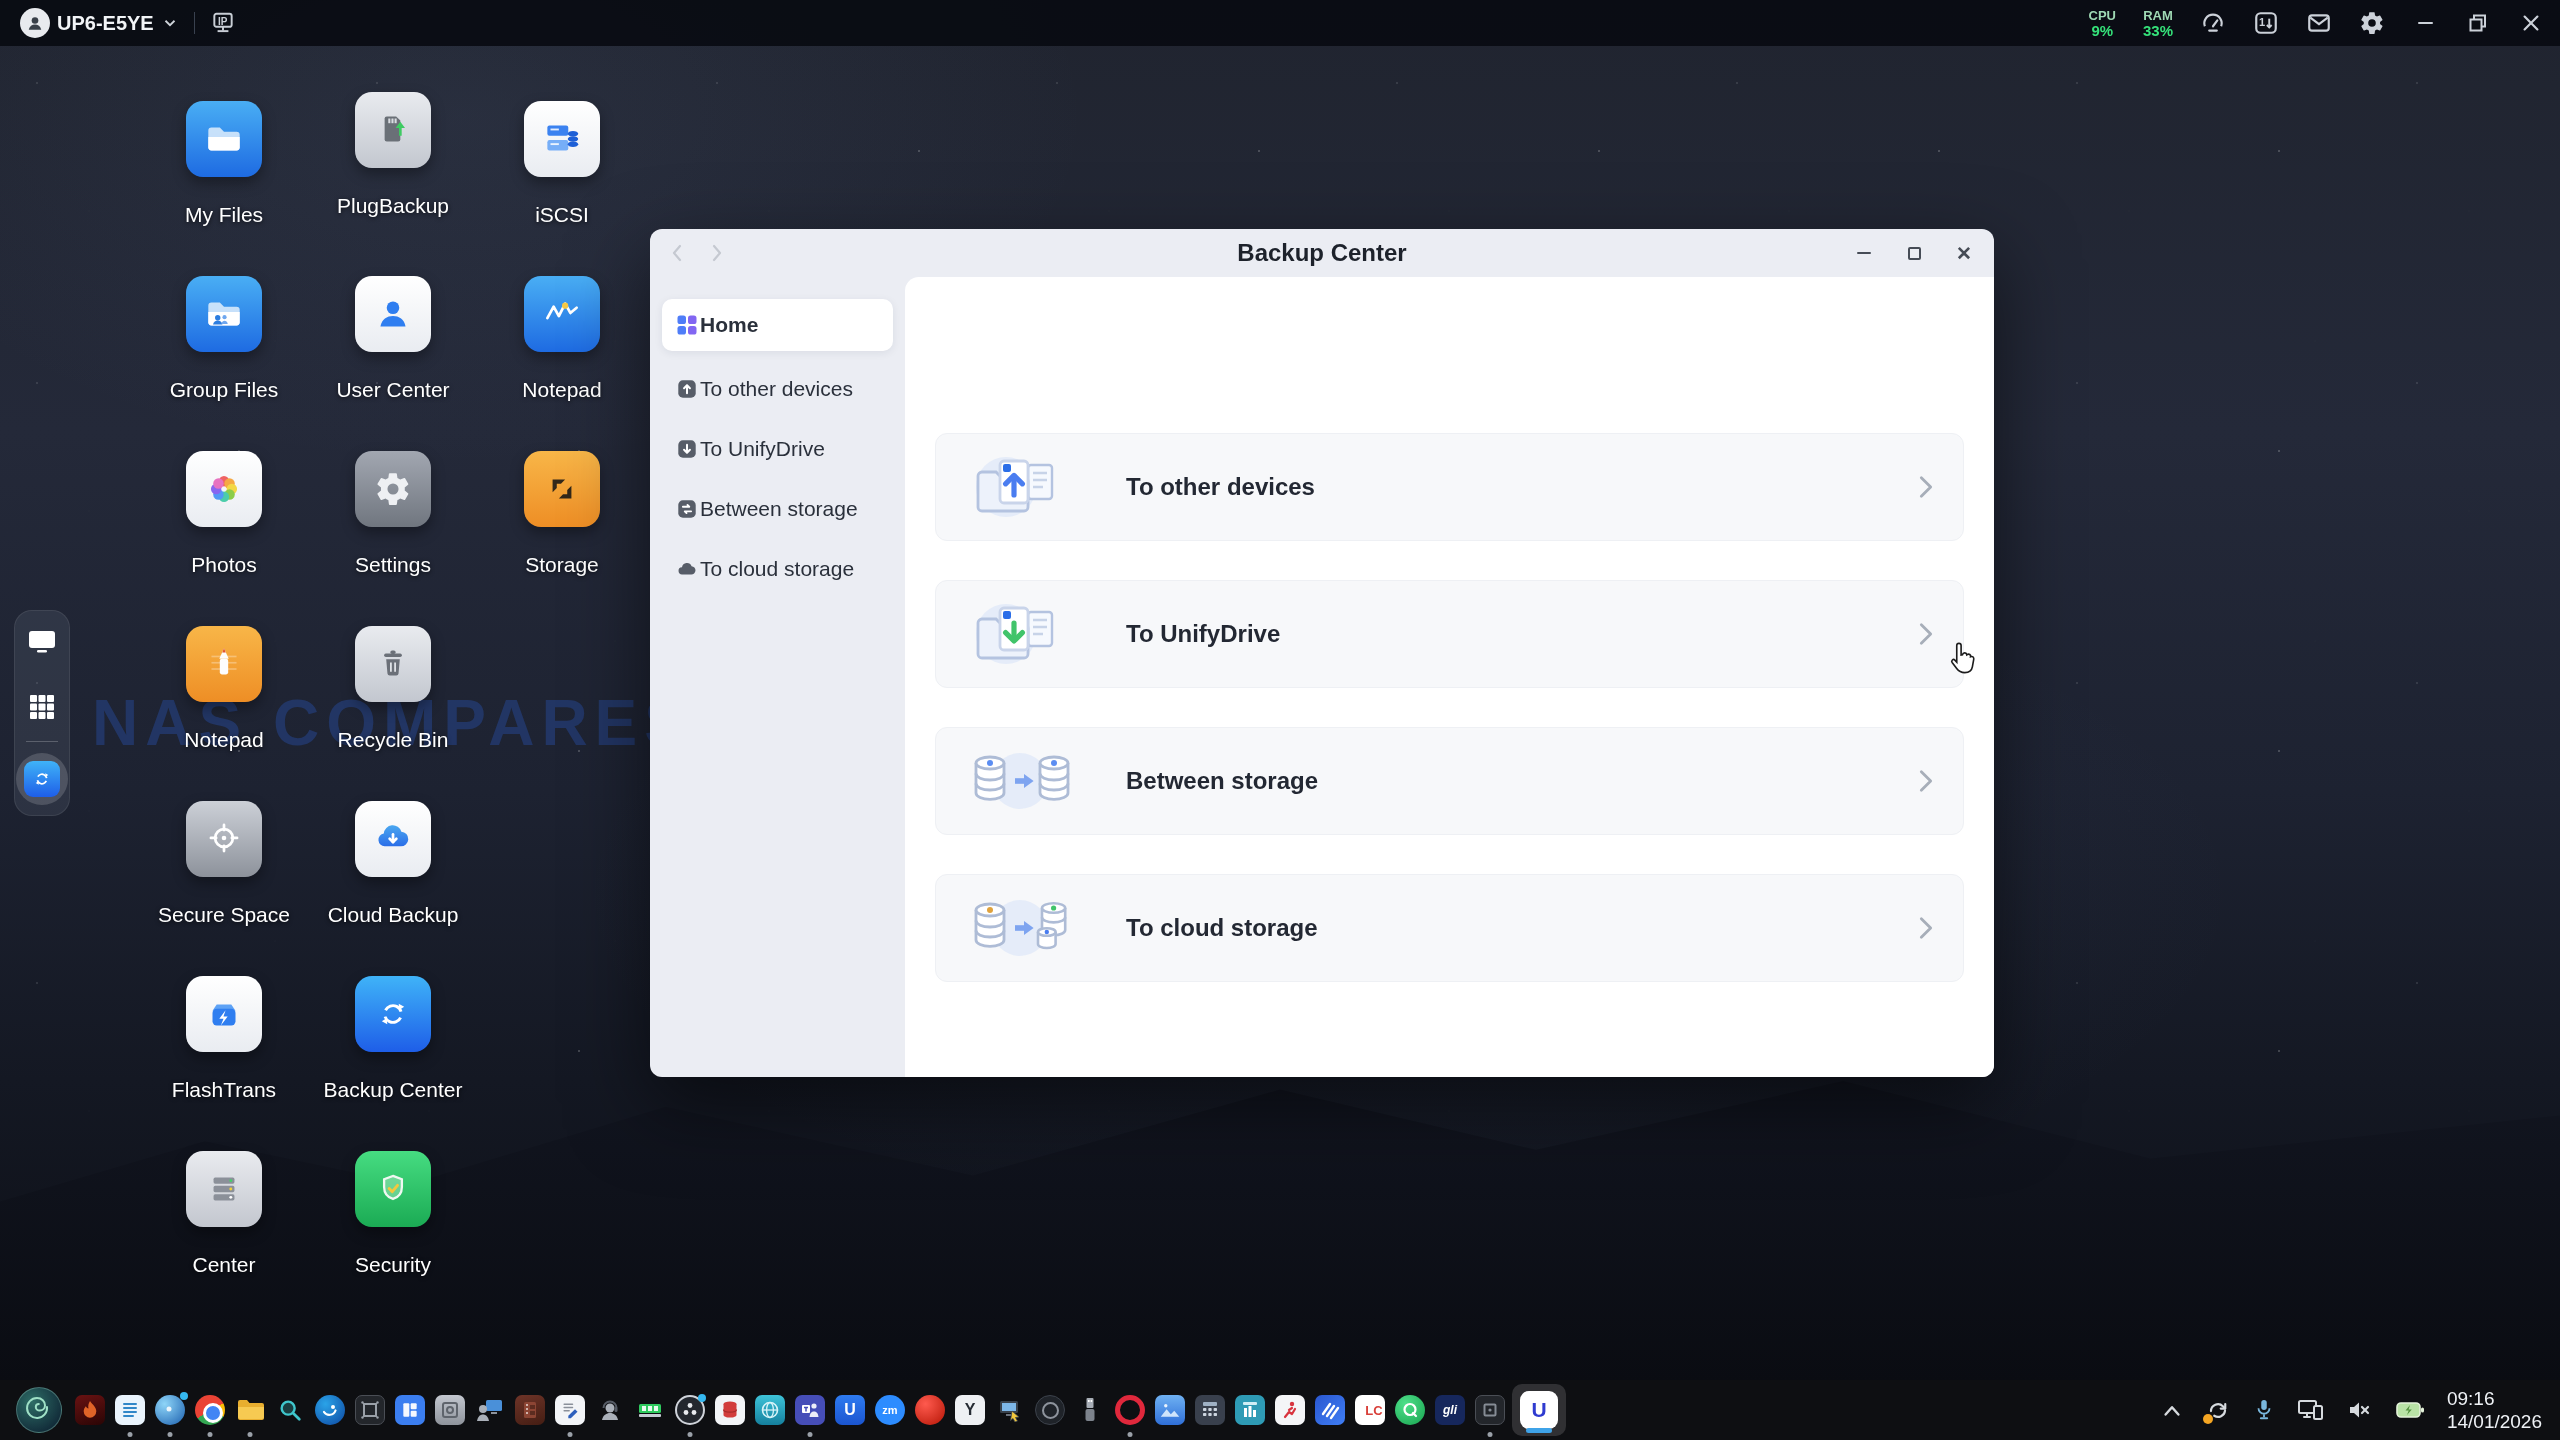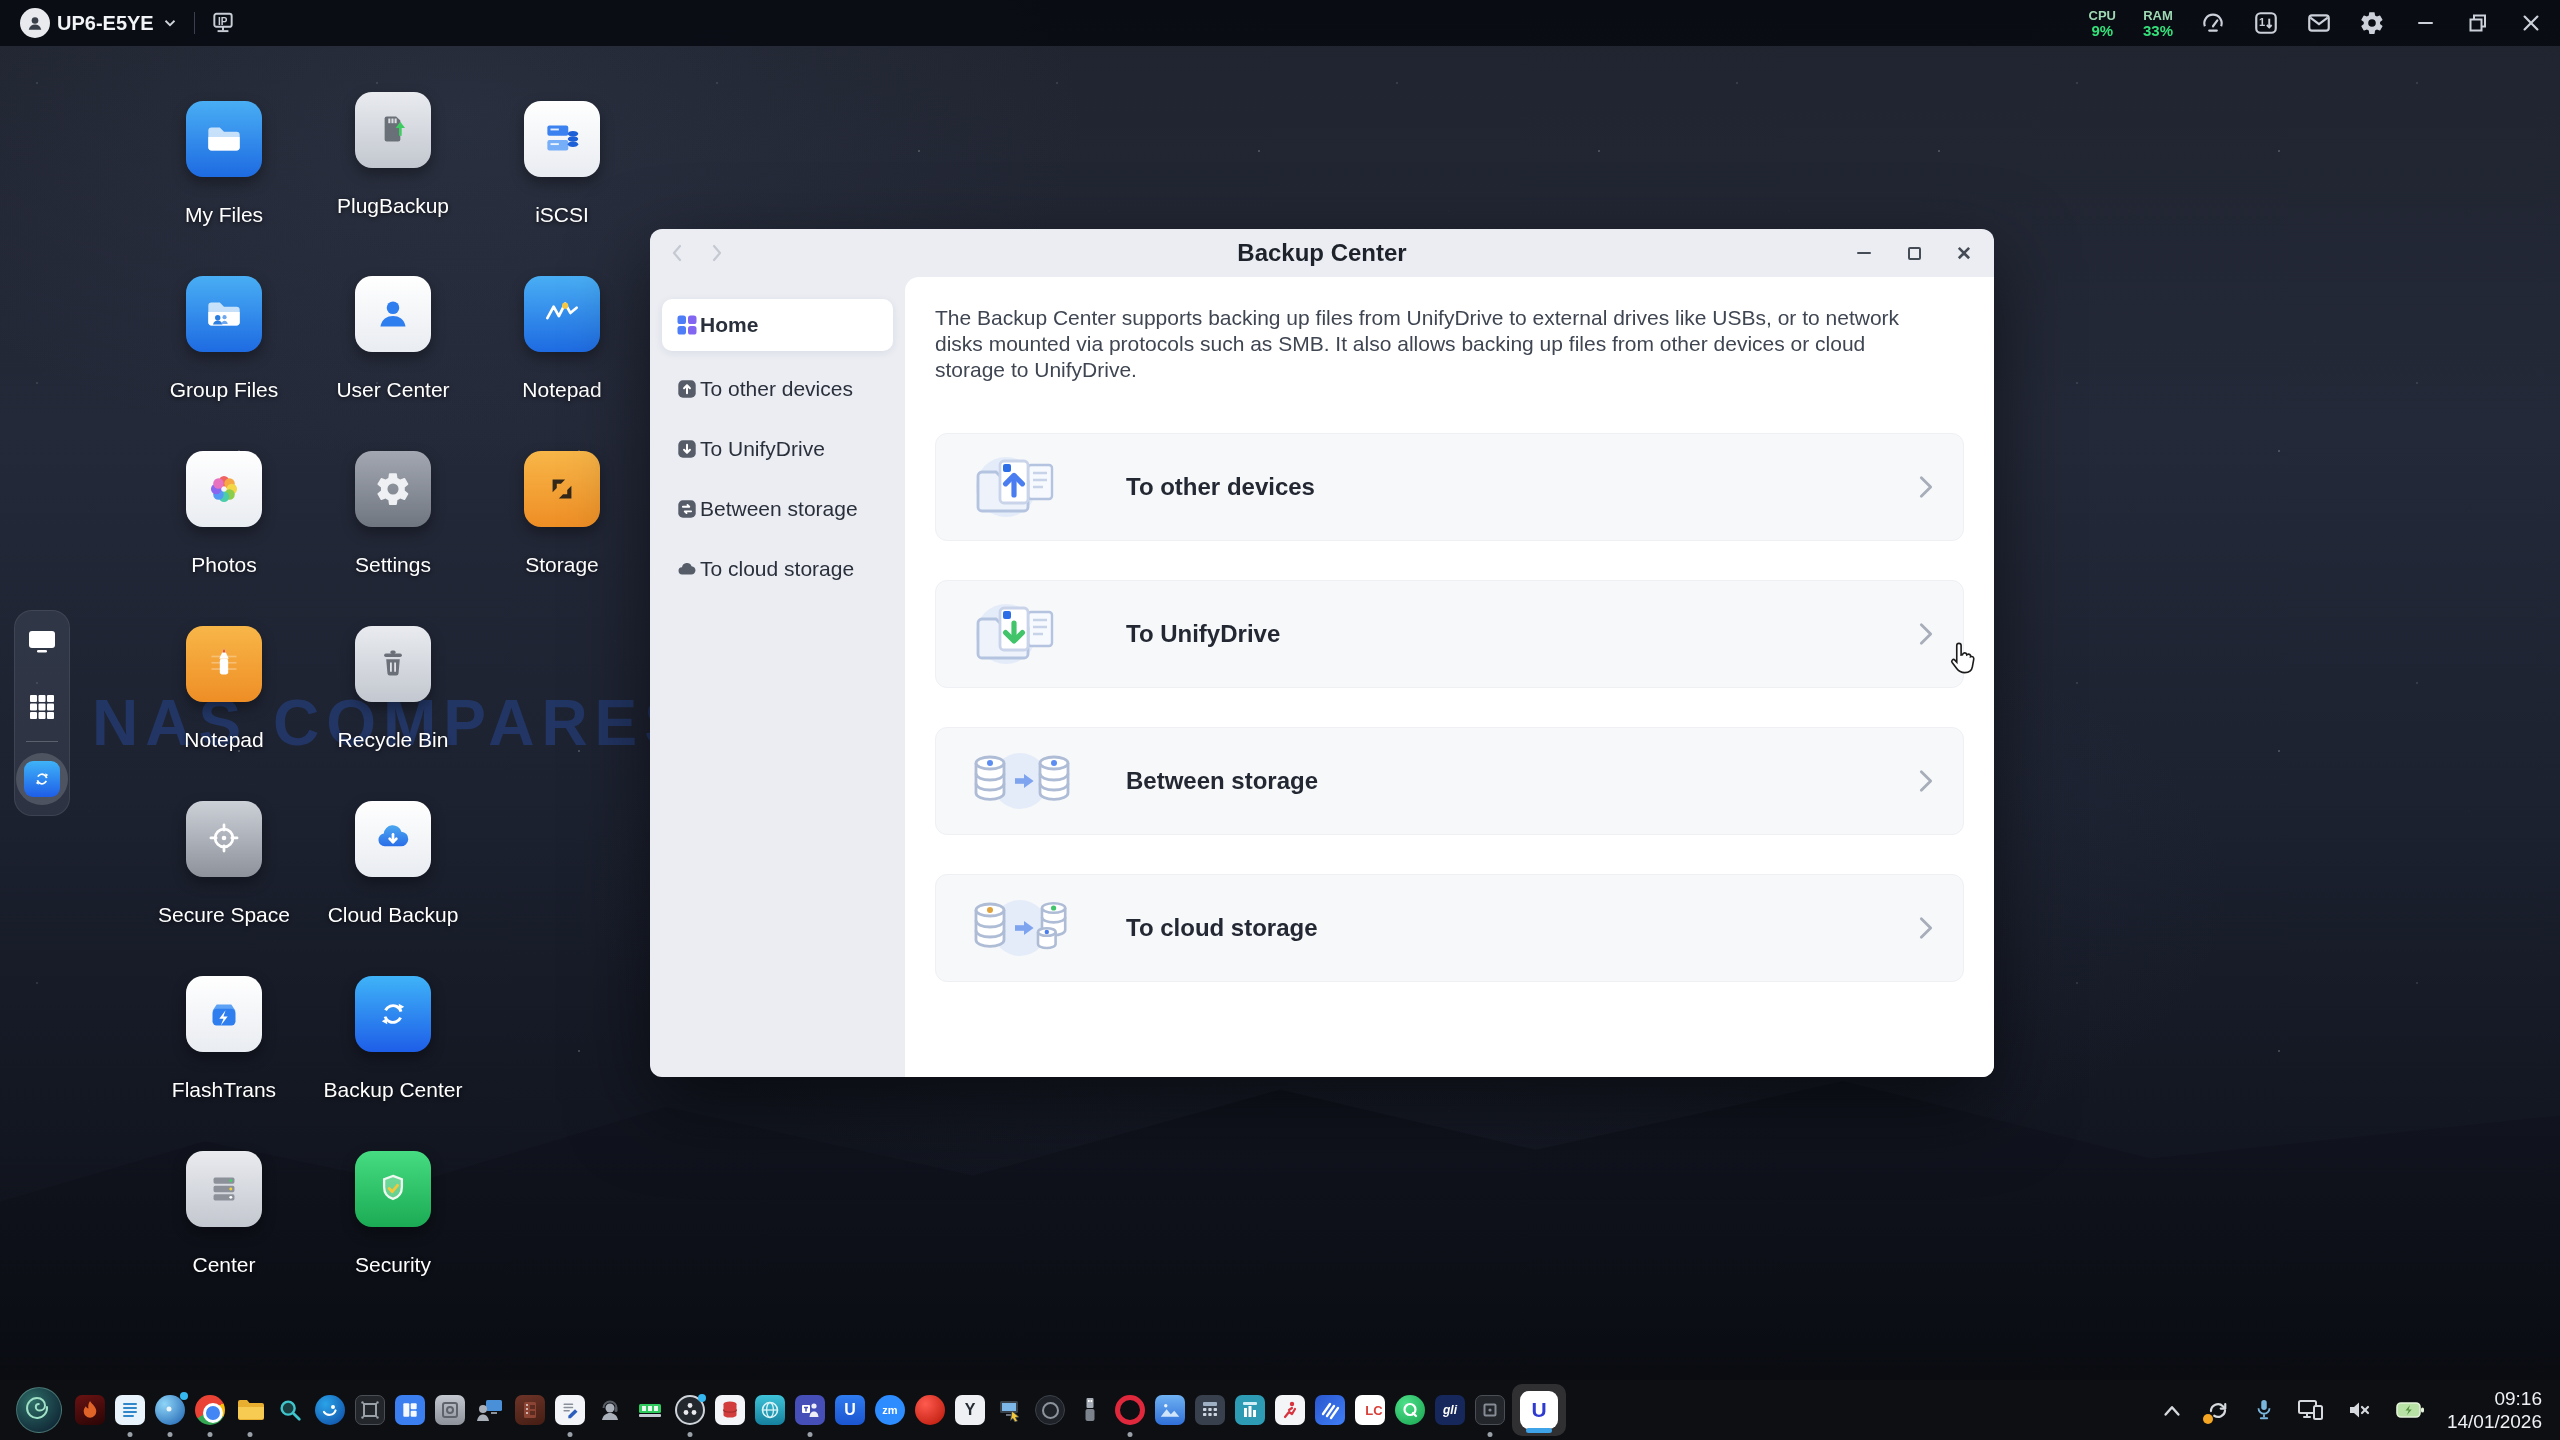--- a/index.html
+++ b/index.html
@@ -140,21 +140,21 @@
   .t-photo{background:linear-gradient(180deg,#6fb1f2,#2f6fd8);}
   .t-calc{background:#39404d;}
   .t-chart{background:#2e9bb5;}
   .t-runner{background:#f4f5f7;}
   .t-stripes{background:linear-gradient(135deg,#2a57d0,#3f7ef5);}
   .t-lc{background:#fff;color:#d9403a;font-size:13px;padding-left:8px;}
   .t-greenq{border-radius:50%;background:radial-gradient(circle at 35% 30%,#4ee08a,#18a34f);}
   .t-gli{background:#16275c;color:#fff;font-size:12px;font-style:italic;}
 
   #tray{position:absolute;right:0;top:0;bottom:0;display:flex;align-items:center;gap:22px;padding-right:18px;}
-  .clock{text-align:right;color:#eef1f5;font-size:19px;line-height:23px;font-weight:500;}
+  .clock{text-align:left;color:#eef1f5;font-size:19px;line-height:23px;font-weight:500;}
   .trayic{position:relative;display:flex;align-items:center;justify-content:center;}
   .sync-dot{position:absolute;left:-2px;bottom:-1px;width:10px;height:10px;border-radius:50%;background:#f5a623;}
 
   #cursor{position:absolute;left:1946px;top:640px;z-index:200;pointer-events:none;}
 </style>
 </head>
 <body>
 
 <div id="desktop">
   <div id="glow"></div>
@@ -542,21 +542,20 @@
       <span class="s-ic">
         <svg width="22" height="22" viewBox="0 0 24 24">
             <path d="M7 18a4 4 0 0 1-.5-8A5.5 5.5 0 0 1 17 9a4.3 4.3 0 0 1-.5 9z" fill="#575d68"></path>
           </svg>
       </span>
       <span>To cloud storage</span>
     </div>
   </div>
 
   <div class="main">
-    <div class="desc">The Backup Center supports backing up files from UnifyDrive to external drives like USBs, or to network disks mounted via protocols such as SMB. It also allows backing up files from other devices or cloud storage to UnifyDrive.</div>
     <div class="cards">
       <div class="card">
         <svg width="116" height="80" viewBox="0 0 58 40">
           <circle cx="20" cy="20" r="15" fill="#dfe8f8" opacity=".75"></circle>
           <rect x="31" y="9" width="12" height="17" rx="1.5" fill="#f6f9fe" stroke="#b4c3e0" stroke-width="1.2"></rect>
           <path d="M33.5 13h7M33.5 16.5h7M33.5 20h5" stroke="#c7d3e8" stroke-width="1.2"></path>
           <path d="M6 14.5a2 2 0 0 1 2-2h7l2.5 2.5H29a2 2 0 0 1 2 2V30a2 2 0 0 1-2 2H8a2 2 0 0 1-2-2z" fill="#edf2fb" stroke="#b4c3e0" stroke-width="1.4"></path>
           <rect x="17" y="7" width="14" height="21" rx="2" fill="#fff" stroke="#c9d4ea" stroke-width="1.4"></rect>
           <rect x="18.5" y="8.5" width="4" height="4" rx="1" fill="#2b6ee8"></rect>
           <path d="M24 24v-8.5" stroke="#4a7df0" stroke-width="2.6" stroke-linecap="round"></path>

